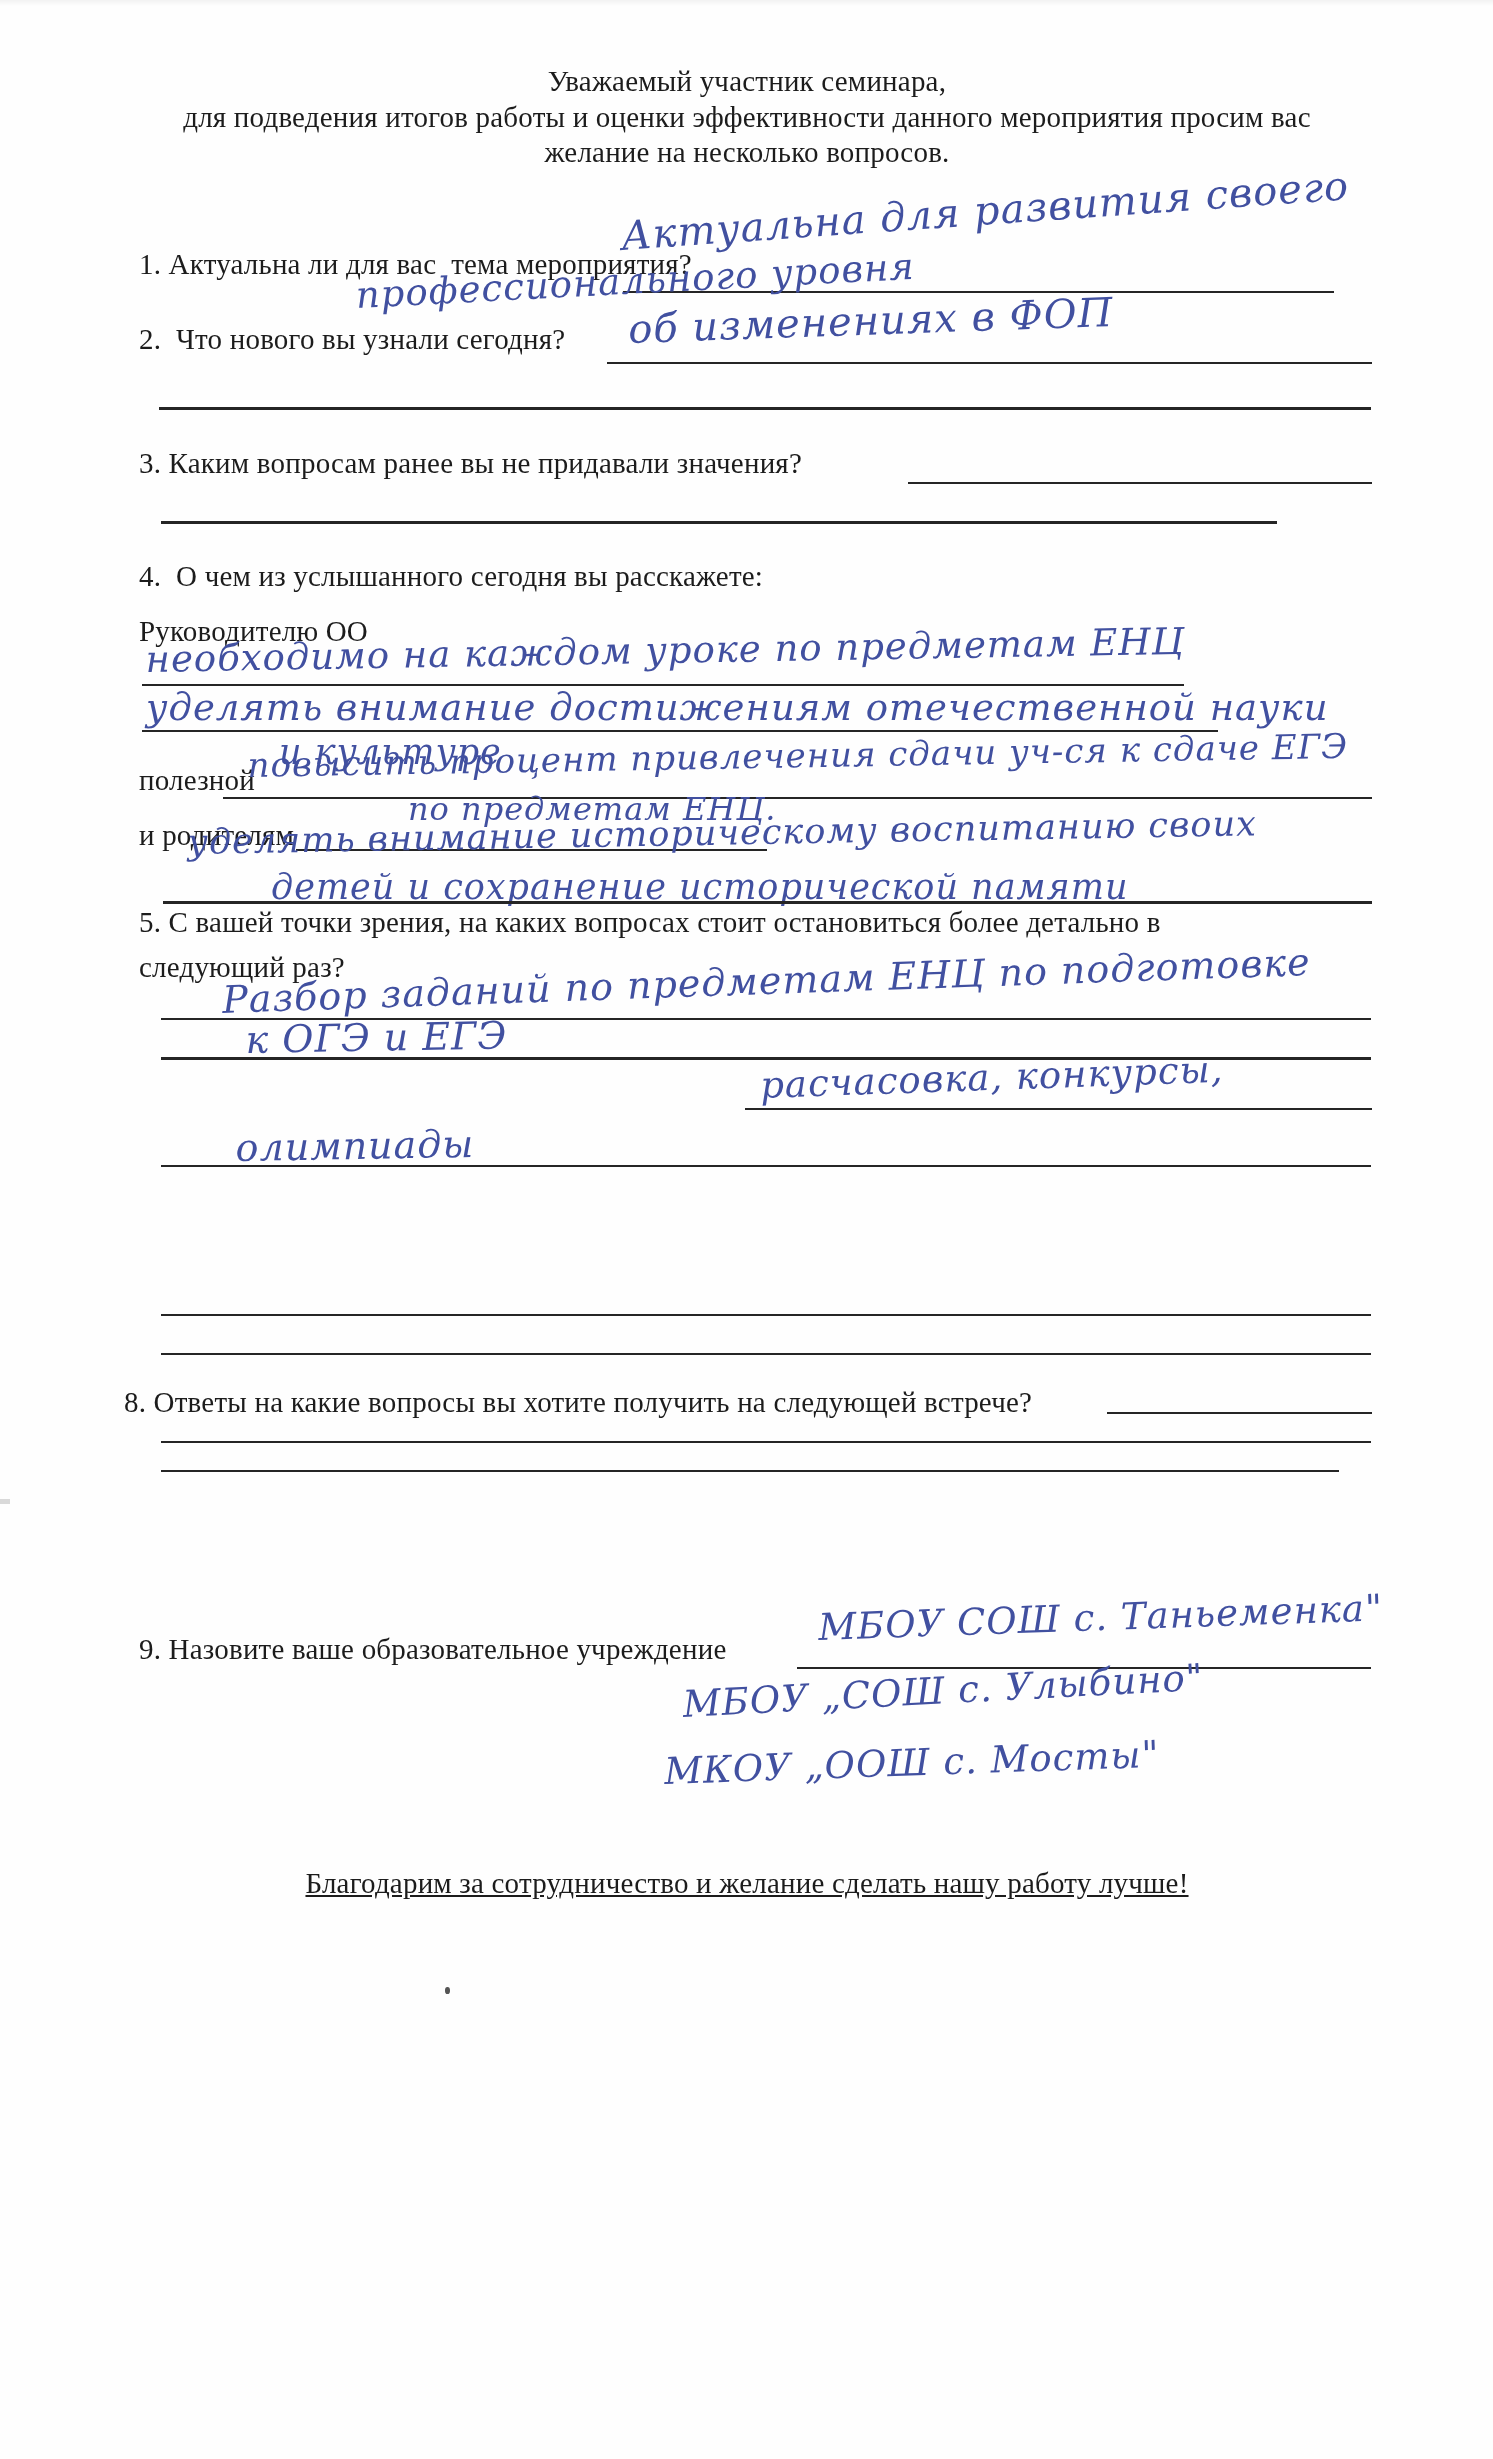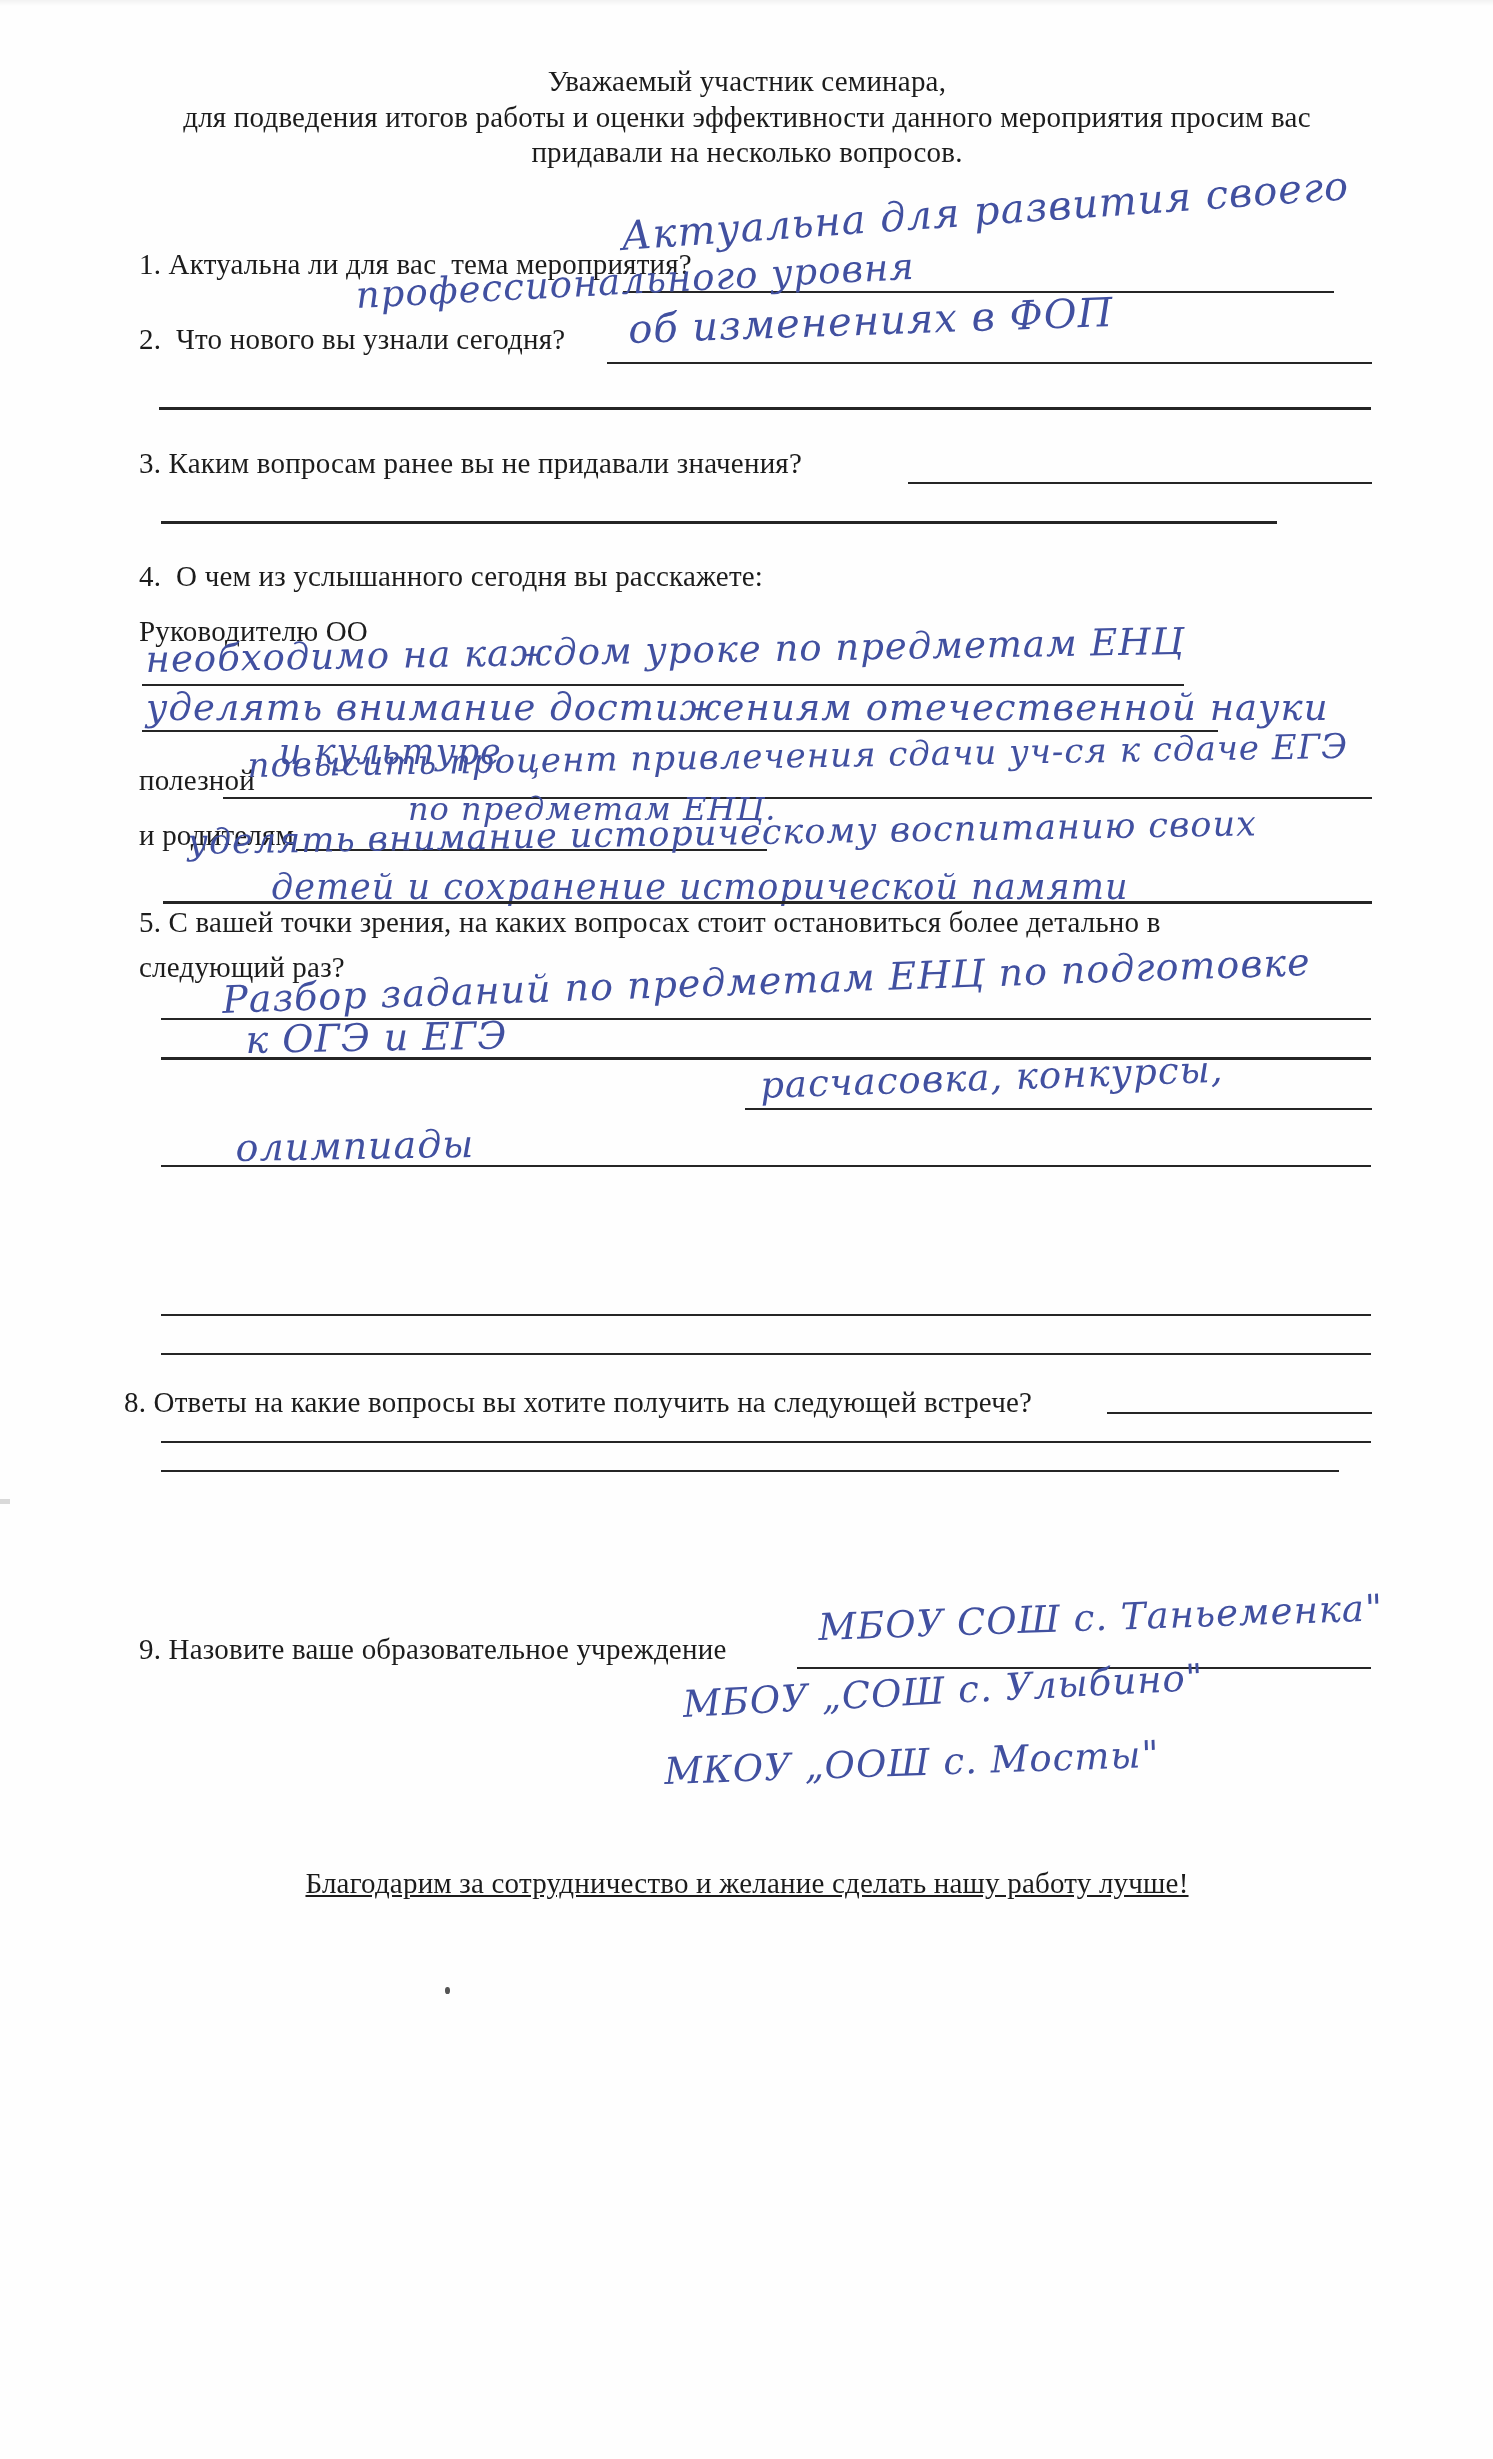--- a/index.html
+++ b/index.html
@@ -64,21 +64,21 @@
 </style>
 </head>
 <body>
 
 <div class="page">
 
   <div class="scan-top"></div>
 
   <div class="printed centered" style="top:65px;">Уважаемый участник семинара,</div>
   <div class="printed centered" style="top:101px;">для подведения итогов работы и оценки эффективности данного мероприятия просим вас</div>
-  <div class="printed centered" style="top:136px;">придавали на несколько вопросов.</div>
+  <div class="printed centered" style="top:136px;">желание на несколько вопросов.</div>
 
   <div class="printed" style="top:248px; left:139px;">1. Актуальна ли для вас  тема мероприятия?</div>
   <div class="hw" style="top:213px; left:623px; font-size:40px; transform:rotate(-4deg);">Актуальна для развития своего</div>
   <div class="rule thin" style="top:291px; left:623px; width:711px;"></div>
   <div class="hw" style="top:274px; left:357px; font-size:37px; transform:rotate(-3deg);">профессионального уровня</div>
 
   <div class="printed" style="top:323px; left:139px;">2.  Что нового вы узнали сегодня?</div>
   <div class="hw" style="top:306px; left:629px; font-size:40px; transform:rotate(-2deg);">об изменениях в ФОП</div>
   <div class="rule thin" style="top:362px; left:607px; width:765px;"></div>
   <div class="rule" style="top:407px; left:159px; width:1212px;"></div>

